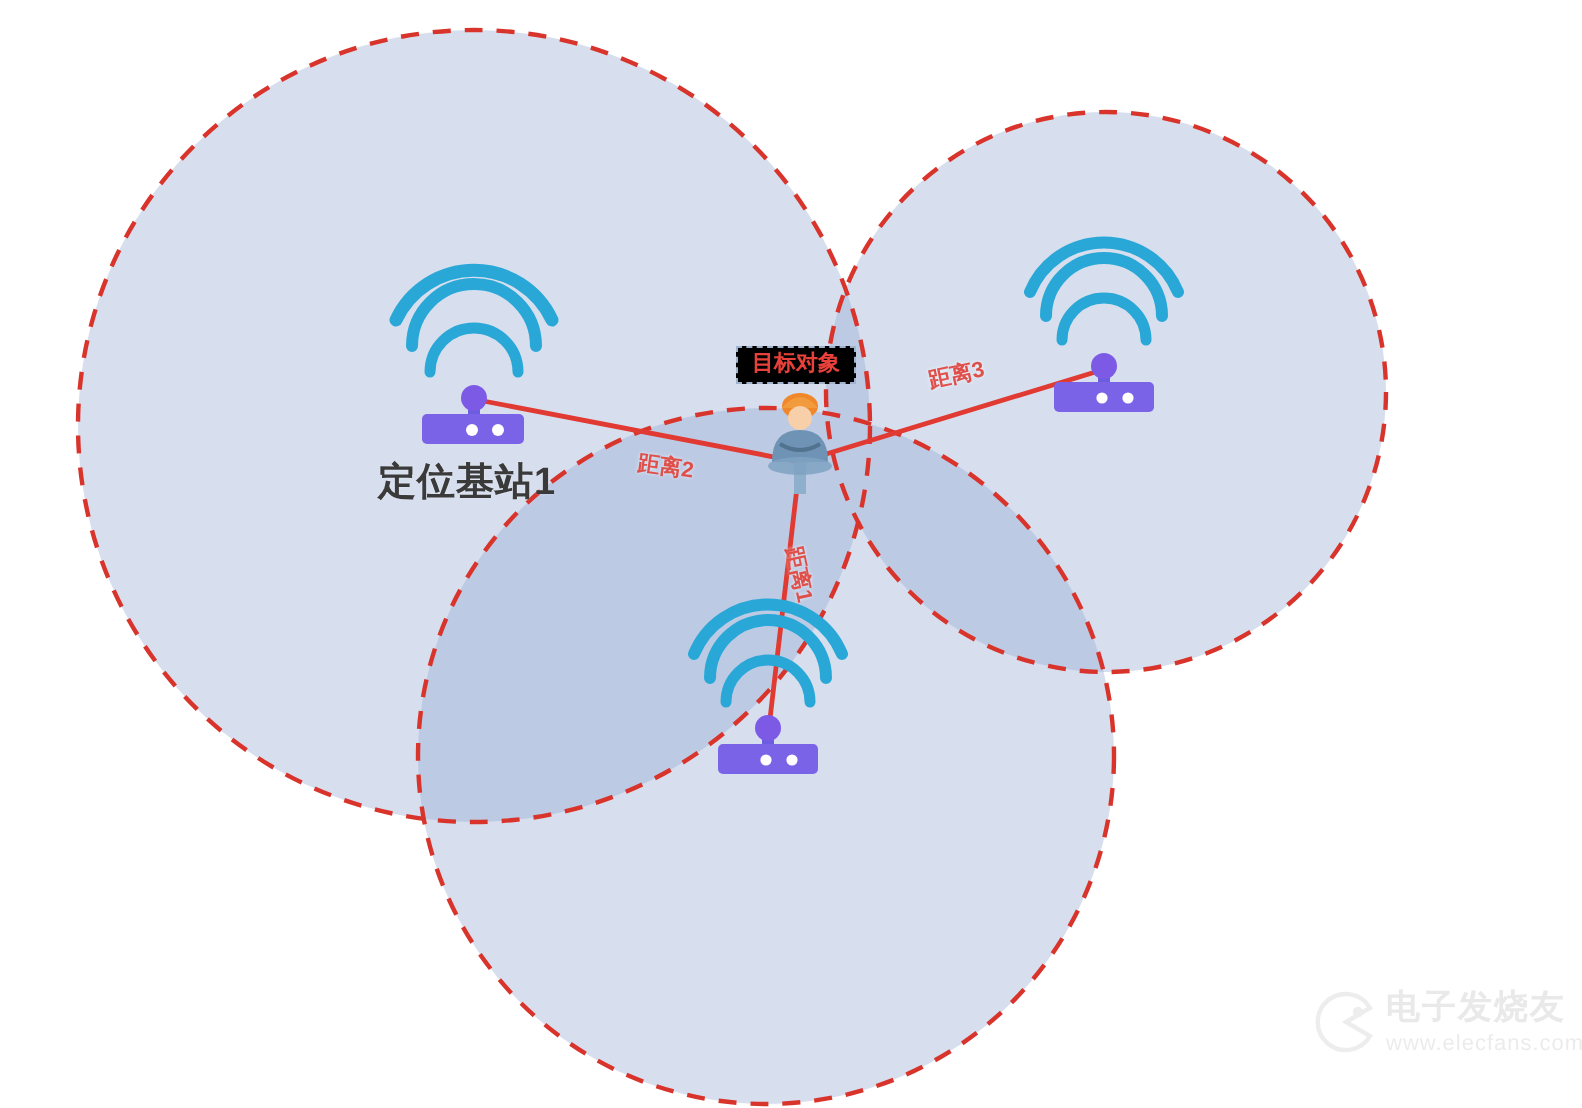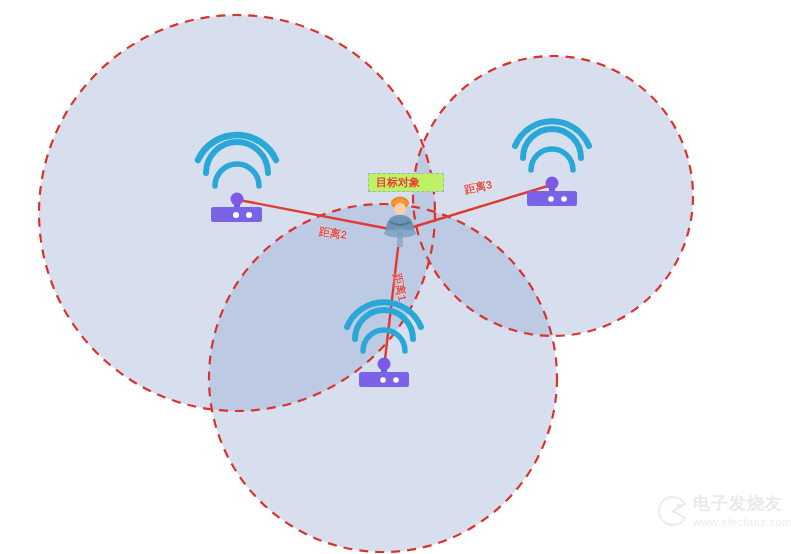--- a/index.html
+++ b/index.html
@@ -35,23 +35,23 @@
     text-shadow: 0 0 1px rgba(255,255,255,0.45);
   }
   #label-station-1 { left: 189px; top: 228px; }
   #label-station-2 { left: 329px; top: 403px; }
   #label-station-3 { left: 519px; top: 222px; }
 
   .target-callout {
     position: absolute;
     left: 368px;
     top: 173px;
-    padding: 2px 23px 3px 7px;
+    padding: 2px 7px 3px 7px;
     border: 1px dashed #9fb3cc;
-    background: #bef264;
+    background: #000000;
     color: #e8403a;
     font-size: 11px;
     font-weight: bold;
     font-family: "Liberation Sans", "DejaVu Sans", sans-serif;
     white-space: nowrap;
     line-height: 1.1;
   }
 
   .dist-label {
     position: absolute;
@@ -207,20 +207,21 @@
       <ellipse cx="400" cy="203" rx="9" ry="6.5" fill="#f0872a"></ellipse>
       <path d="M 391 204 Q 400 193 409 204 Z" fill="#f29b3c"></path>
       <circle cx="400" cy="209" r="6" fill="#f7cfa8"></circle>
       <path d="M 386 231 Q 386 215 400 215 Q 414 215 414 231 Z" fill="#6f93b5"></path>
       <path d="M 390 222 Q 400 228 410 222" fill="none" stroke="#52738f" stroke-width="2"></path>
       <rect x="397" y="231" width="6" height="16" fill="#8fb0cc"></rect>
       <ellipse cx="400" cy="233" rx="16" ry="4.5" fill="#7fa2c2" opacity="0.85"></ellipse>
     </g>
   </svg>
 
+  <div class="station-label" id="label-station-1">定位基站1</div>
 
 
 
   <div class="target-callout">目标对象</div>
 
   <div class="dist-label" id="label-distance-2">距离2</div>
 
   <div class="dist-label" id="label-distance-3">距离3</div>
 
   <div class="dist-label" id="label-distance-1">距离1</div>

